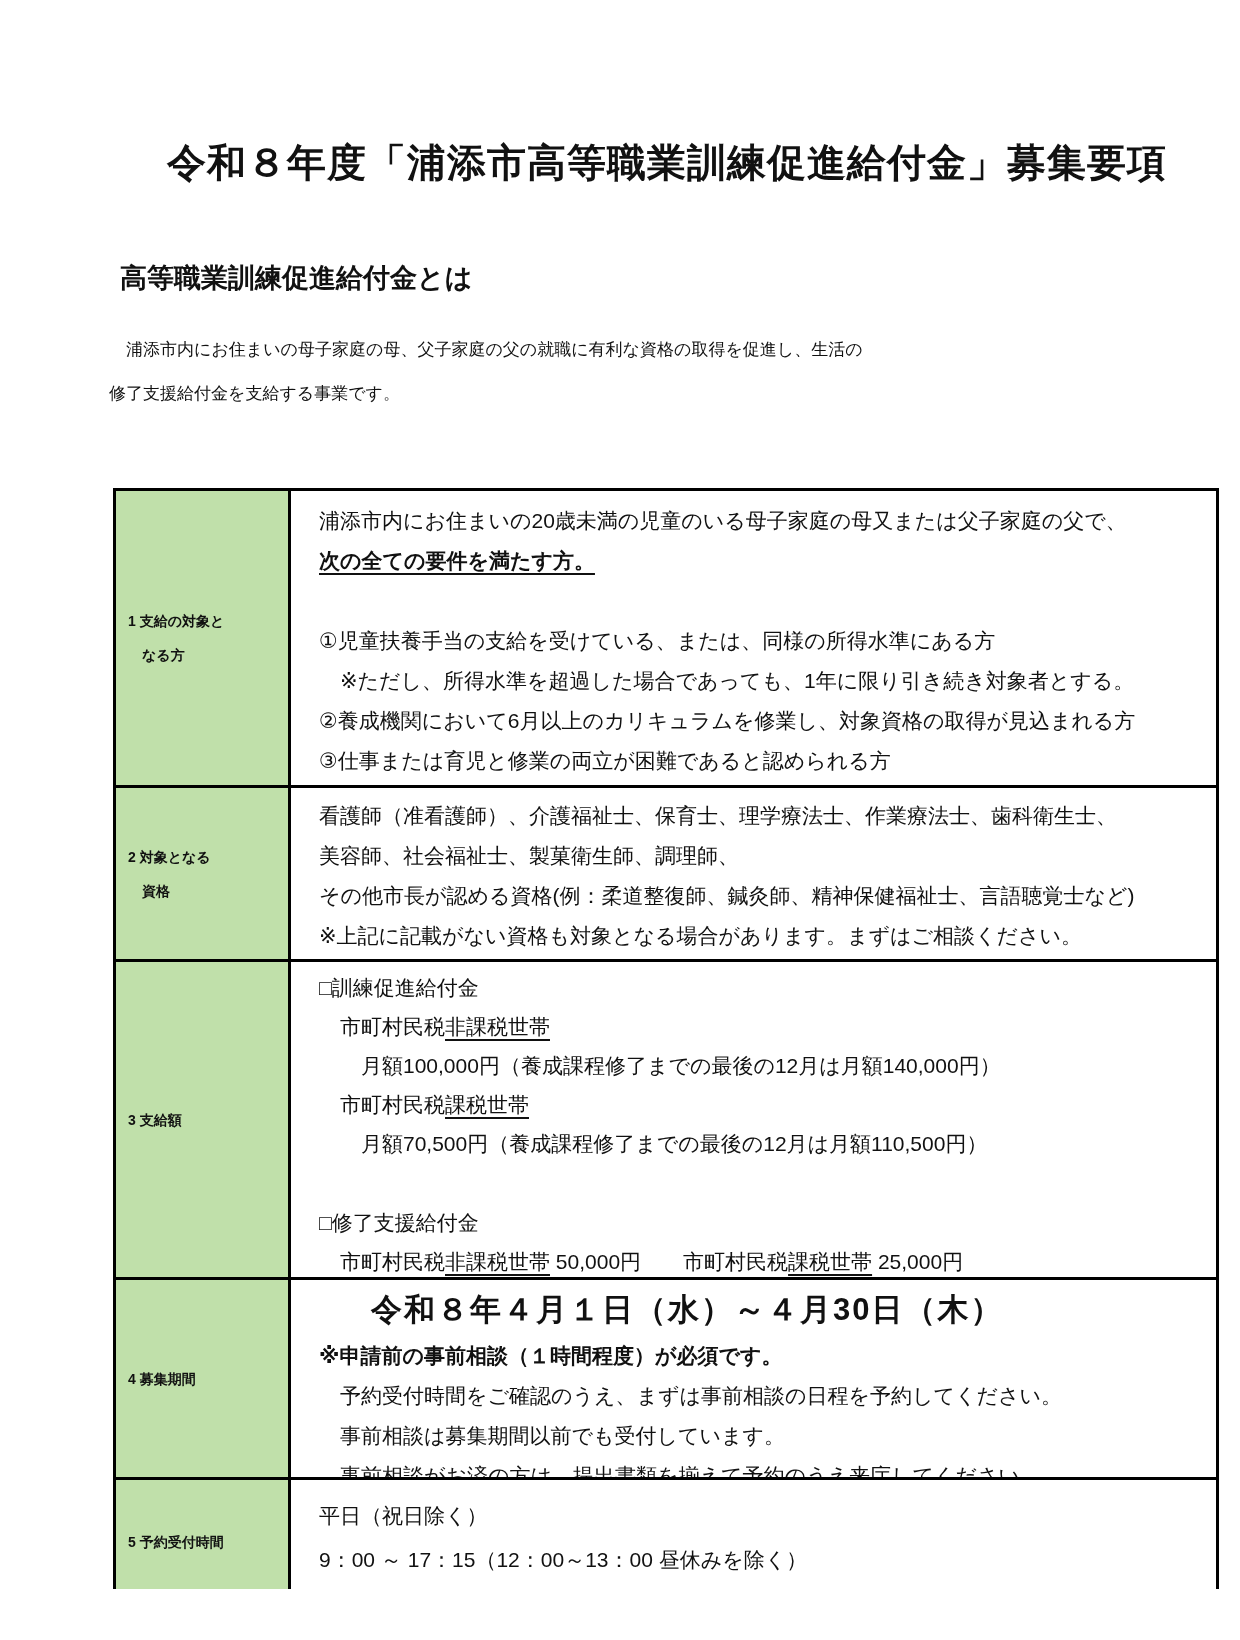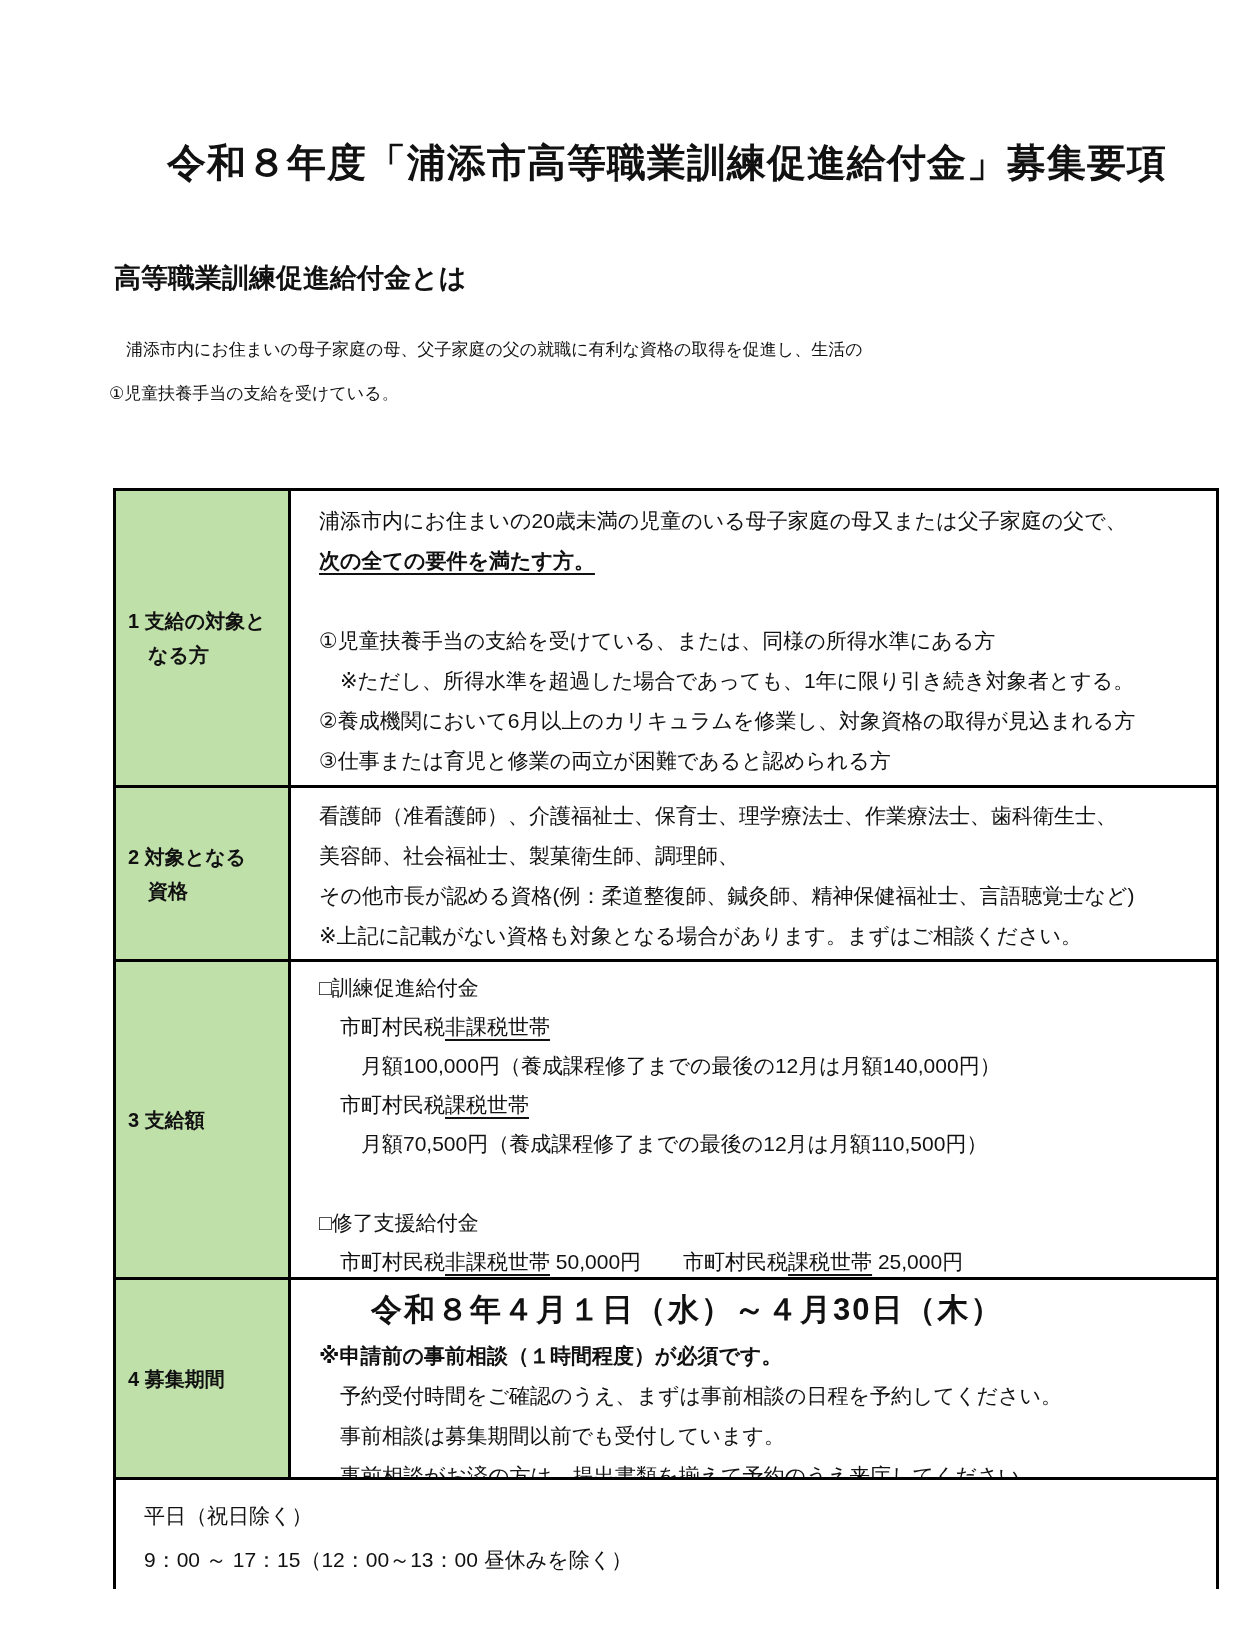--- a/index.html
+++ b/index.html
@@ -17,21 +17,21 @@
   }
   .page{position:relative;width:1240px;height:1589px;overflow:hidden;background:#ffffff;margin-left:47px;}
 
   .doc-title{
     position:absolute;top:136px;left:0;width:100%;
     margin:0;text-align:center;
     font-size:39px;font-weight:bold;letter-spacing:1px;
     white-space:pre-wrap;
   }
   .section-heading{
-    position:absolute;top:260px;left:67px;margin:0;
+    position:absolute;top:260px;left:73px;margin:0;
     font-size:27px;font-weight:bold;
     white-space:pre-wrap;
   }
   .intro{
     position:absolute;top:328px;left:62px;width:1115px;
     font-size:17px;line-height:44px;
     white-space:pre-wrap;
   }
 
   .info-table{
@@ -45,21 +45,21 @@
   .t-row-3{height:318px;}
   .t-row-4{height:200px;}
   .t-row-5{height:126px;}
 
   .h-cell{
     width:175px;flex:0 0 175px;
     background:var(--green);
     border-right:3px solid var(--border);
     display:flex;flex-direction:column;justify-content:center;
     padding-left:12px;
-    font-size:20px;font-weight:bold;line-height:34px;
+    font-size:14px;font-weight:bold;line-height:34px;
     white-space:pre-wrap;
   }
   .c-cell{
     flex:1 1 auto;min-width:0;
     padding:10px 14px 0 28px;
     font-size:21px;line-height:40px;
     white-space:pre-wrap;
     overflow:hidden;
   }
   .t-row-2 .c-cell{padding-top:8px;}
@@ -75,35 +75,36 @@
     font-size:31px;font-weight:bold;
     line-height:48px;padding:4px 0 2px 52px;letter-spacing:2px;
   }
 </style>
 </head>
 <body>
 
 <div class="page">
   <h1 class="doc-title">令和８年度「浦添市高等職業訓練促進給付金」募集要項</h1>
   <h2 class="section-heading">高等職業訓練促進給付金とは</h2>
-  <div class="intro" id="intro"><div class="intro-line">　浦添市内にお住まいの母子家庭の母、父子家庭の父の就職に有利な資格の取得を促進し、生活の</div><div class="intro-line">①児童扶養手当の支給を受けている。</div></div>
+  <div class="intro" id="intro"><div class="intro-line">　浦添市内にお住まいの母子家庭の母、父子家庭の父の就職に有利な資格の取得を促進し、生活の</div><div class="intro-line">修了支援給付金を支給する事業です。</div></div>
   <div class="info-table" id="info-table">
       <div class="t-row t-row-1">
         <div class="h-cell"><div class="h-line">1 支給の対象と</div><div class="h-line">　なる方</div></div>
         <div class="c-cell"><div class="line"><span class="seg">浦添市内にお住まいの20歳未満の児童のいる母子家庭の母又または父子家庭の父で、</span></div><div class="line"><span class="seg b u">次の全ての要件を満たす方。</span></div><div class="line blank"></div><div class="line"><span class="seg">①児童扶養手当の支給を受けている、または、同様の所得水準にある方</span></div><div class="line"><span class="seg">　※ただし、所得水準を超過した場合であっても、1年に限り引き続き対象者とする。</span></div><div class="line"><span class="seg">②養成機関において6月以上のカリキュラムを修業し、対象資格の取得が見込まれる方</span></div><div class="line"><span class="seg">③仕事または育児と修業の両立が困難であると認められる方</span></div></div>
       </div>
       <div class="t-row t-row-2">
         <div class="h-cell"><div class="h-line">2 対象となる</div><div class="h-line">　資格</div></div>
         <div class="c-cell"><div class="line"><span class="seg">看護師（准看護師）、介護福祉士、保育士、理学療法士、作業療法士、歯科衛生士、</span></div><div class="line"><span class="seg">美容師、社会福祉士、製菓衛生師、調理師、</span></div><div class="line"><span class="seg">その他市長が認める資格(例：柔道整復師、鍼灸師、精神保健福祉士、言語聴覚士など)</span></div><div class="line"><span class="seg">※上記に記載がない資格も対象となる場合があります。まずはご相談ください。</span></div></div>
       </div>
       <div class="t-row t-row-3">
         <div class="h-cell"><div class="h-line">3 支給額</div></div>
         <div class="c-cell"><div class="line"><span class="seg">□訓練促進給付金</span></div><div class="line"><span class="seg">　市町村民税</span><span class="seg u">非課税世帯</span></div><div class="line"><span class="seg">　　月額100,000円（養成課程修了までの最後の12月は月額140,000円）</span></div><div class="line"><span class="seg">　市町村民税</span><span class="seg u">課税世帯</span></div><div class="line"><span class="seg">　　月額70,500円（養成課程修了までの最後の12月は月額110,500円）</span></div><div class="line blank"></div><div class="line"><span class="seg">□修了支援給付金</span></div><div class="line"><span class="seg">　市町村民税</span><span class="seg u">非課税世帯</span><span class="seg"> 50,000円　　市町村民税</span><span class="seg u">課税世帯</span><span class="seg"> 25,000円</span></div></div>
       </div>
       <div class="t-row t-row-4">
         <div class="h-cell"><div class="h-line">4 募集期間</div></div>
         <div class="c-cell"><div class="line big"><span class="seg b">令和８年４月１日（水）～４月30日（木）</span></div><div class="line"><span class="seg b">※申請前の事前相談（１時間程度）が必須です。</span></div><div class="line"><span class="seg">　予約受付時間をご確認のうえ、まずは事前相談の日程を予約してください。</span></div><div class="line"><span class="seg">　事前相談は募集期間以前でも受付しています。</span></div><div class="line"><span class="seg">　事前相談がお済の方は、提出書類を揃えて予約のうえ来庁してください。</span></div></div>
       </div>
       <div class="t-row t-row-5">
+        <div class="h-cell"><div class="h-line">5 予約受付時間</div></div>
         <div class="c-cell"><div class="line"><span class="seg">平日（祝日除く）</span></div><div class="line"><span class="seg">9：00 ～ 17：15（12：00～13：00 昼休みを除く）</span></div></div>
       </div>
     </div>
 </div>
 
 </body></html>

